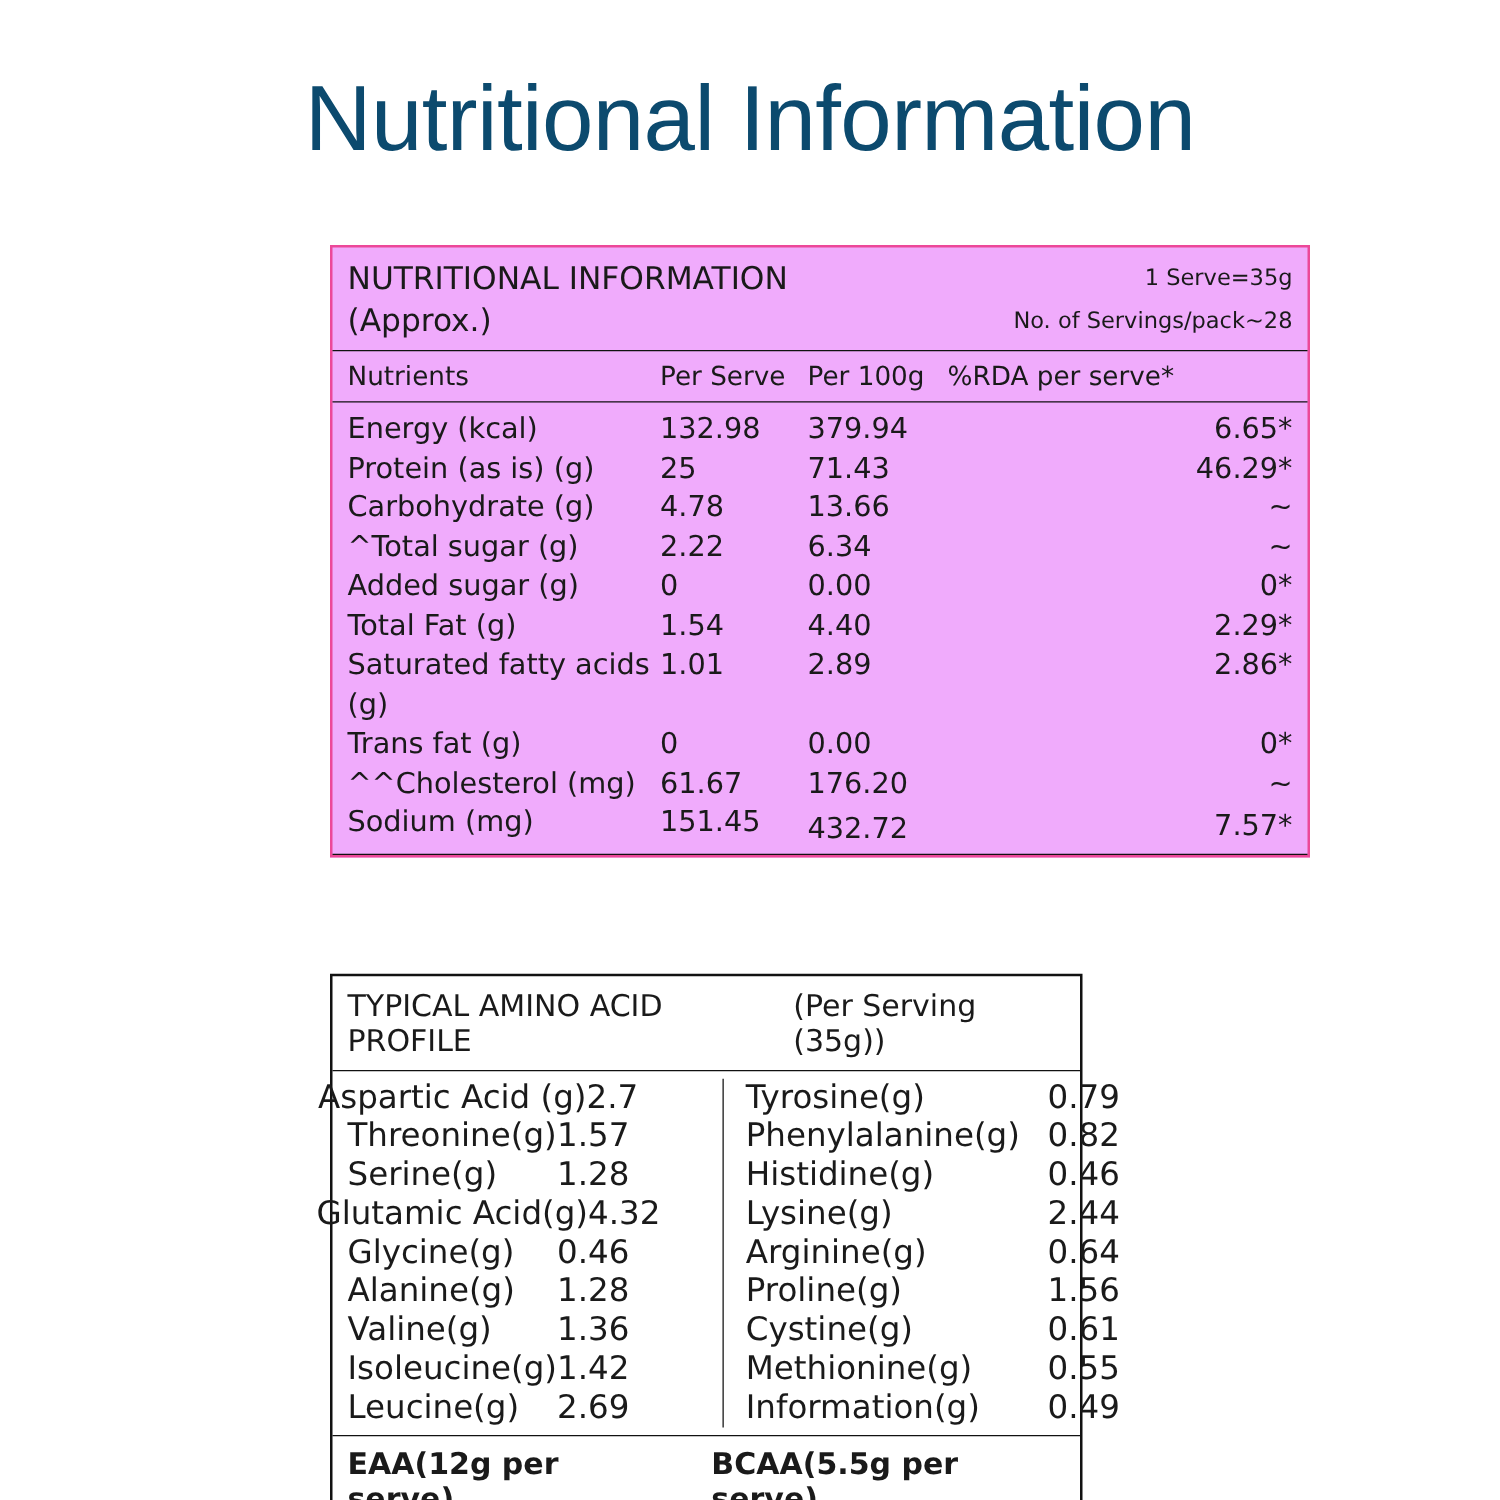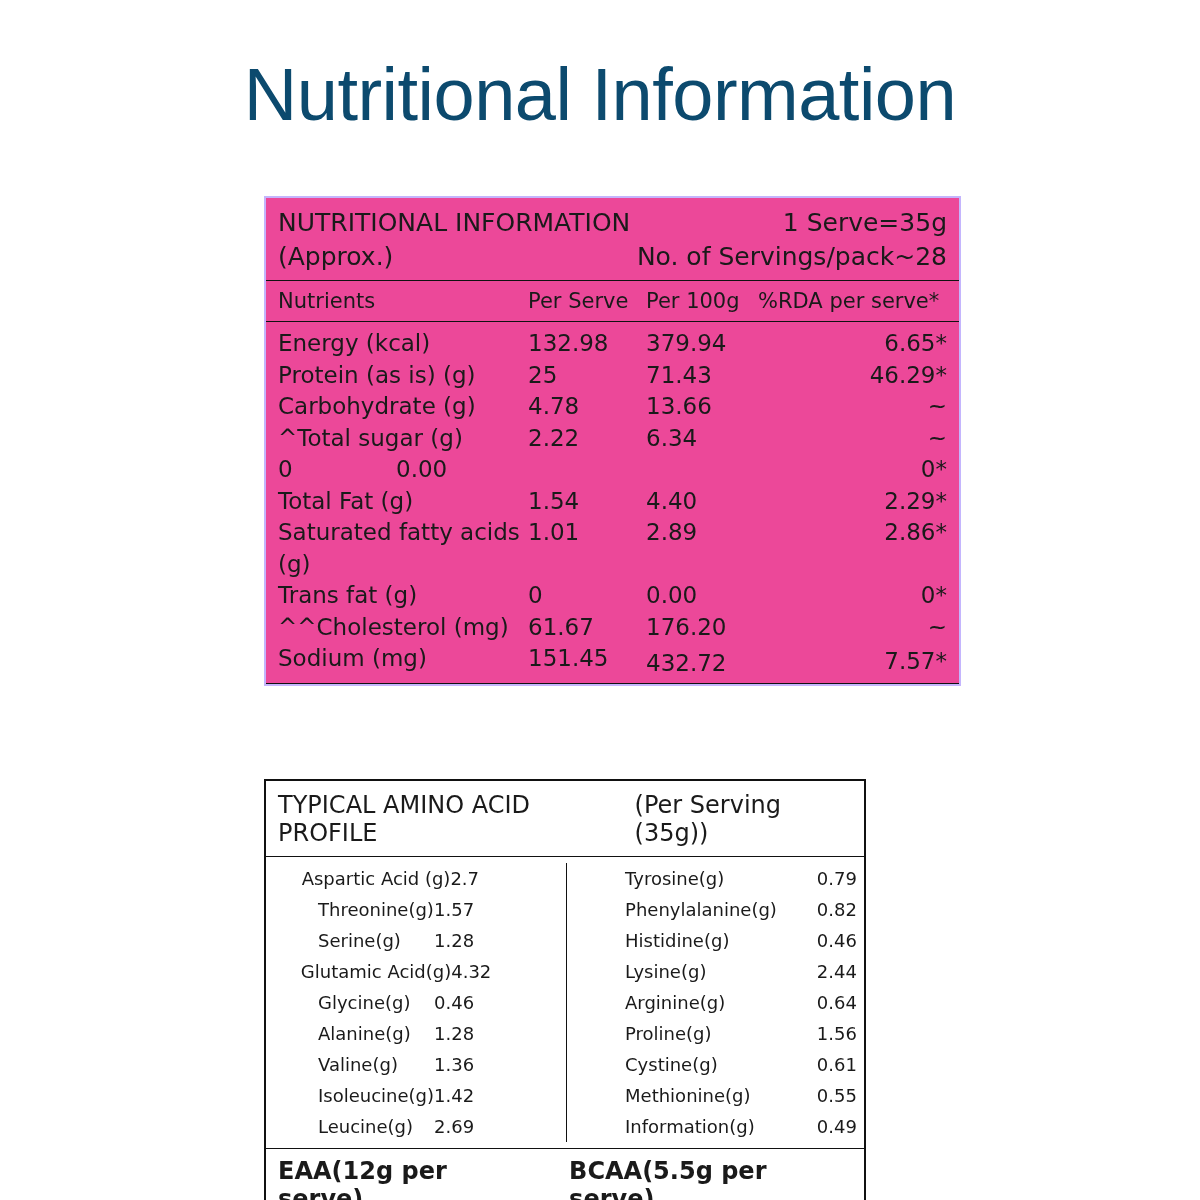--- a/index.html
+++ b/index.html
@@ -24,42 +24,42 @@
     margin: 0;
     padding-top: 52px;
     font-family: "Liberation Sans", sans-serif;
   }
 
   
   .nutrition-panel {
     position: absolute;
     left: 264px;
     top: 196px;
-    width: 697px;
-    border: 2px solid #c4b5fd;
+    width: 784px;
+    border: 2px solid #ec4899;
     box-sizing: border-box;
-    background: #ec4899;
+    background: #f0abfc;
   }
   .np-head {
     padding: 8px 10px 6px 12px;
     position: relative;
     min-height: 62px;
     box-sizing: border-box;
   }
   .np-head-title {
     font-size: 25px;
     line-height: 34px;
     max-width: 430px;
   }
   .np-head-right {
     position: absolute;
     right: 12px;
     top: 8px;
     text-align: right;
-    font-size: 25px;
+    font-size: 18px;
     line-height: 34px;
   }
   .np-rule {
     border-top: 1.5px solid #111;
   }
   .np-colhead {
     display: flex;
     font-size: 21px;
     padding: 8px 12px 8px 12px;
     align-items: baseline;
@@ -116,24 +116,23 @@
     flex: 1 1 50%;
     padding: 0 12px;
     box-sizing: border-box;
   }
   .ap-col.right {
     border-left: 1.5px solid #111;
     padding-left: 18px;
   }
   .ap-row {
     display: flex;
-    font-size: 18px;
+    font-size: 26px;
     line-height: 31px;
     justify-content: center;
-    margin-left: 40px;
   }
   .ap-row .name { flex: 0 0 auto; }
   .ap-row .val {
     flex: 0 0 70px;
     text-align: left;
   }
   .ap-col.left .ap-row .val { margin-left: auto; width: 120px; flex: 0 0 120px; }
   .ap-col.right .ap-row .val { margin-left: auto; width: 80px; flex: 0 0 80px; text-align: right; }
   .ap-foot {
     font-size: 24px;
@@ -188,20 +187,21 @@
       <div class="c2">13.66</div>
       <div class="c3">~</div>
     </div>
     <div class="np-row">
       <div class="c0">^Total sugar (g)</div>
       <div class="c1">2.22</div>
       <div class="c2">6.34</div>
       <div class="c3">~</div>
     </div>
     <div class="np-row">
+      <div class="c0">Added sugar (g)</div>
       <div class="c1">0</div>
       <div class="c2">0.00</div>
       <div class="c3">0*</div>
     </div>
     <div class="np-row">
       <div class="c0">Total Fat (g)</div>
       <div class="c1">1.54</div>
       <div class="c2">4.40</div>
       <div class="c3">2.29*</div>
     </div>

